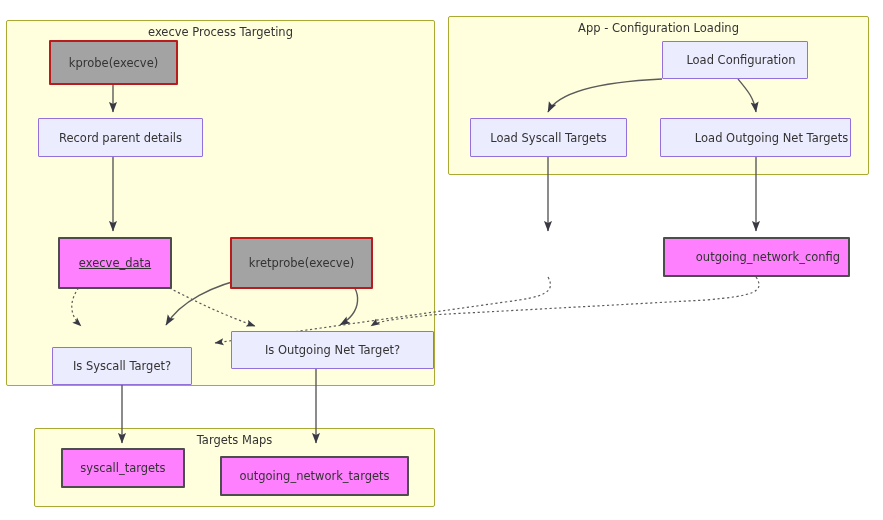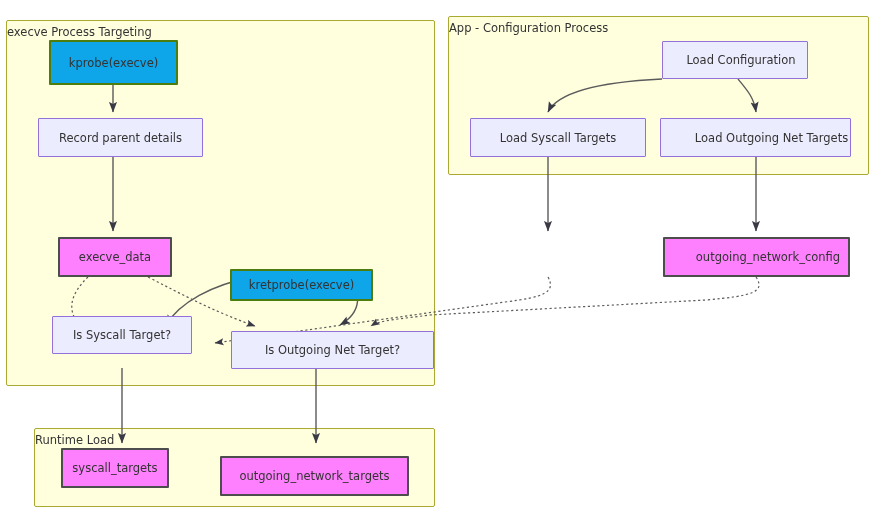--- a/index.html
+++ b/index.html
@@ -22,20 +22,21 @@
     background: #ffffde;
     border: 1px solid #aaaa33;
     border-radius: 2px;
     box-sizing: border-box;
   }
   .subgraph-title {
     position: absolute;
     top: 4px;
     left: 0;
     width: 100%;
+    text-align: center;
     font-size: 11.5px;
     color: #333333;
     line-height: 14px;
     white-space: nowrap;
   }
   .node {
     position: absolute;
     box-sizing: border-box;
     display: flex;
     align-items: center;
@@ -45,22 +46,22 @@
     text-align: center;
     border-radius: 1px;
     line-height: 14px;
     white-space: nowrap;
   }
   .node-process {
     background: #ececff;
     border: 1px solid #9370db;
   }
   .node-probe {
-    background: #0ea5e9;
-    border: 2px solid #4d7c0f;
+    background: #a3a3a3;
+    border: 2px solid #b91c1c;
   }
   .node-map {
     background: #ff80ff;
     border: 2px solid #4d4d4d;
   }
   svg.edges {
     position: absolute;
     left: 0;
     top: 0;
     width: 883px;
@@ -82,25 +83,25 @@
 </head>
 <body>
 
 <div id="diagram-root">
 
   <div class="subgraph" style="left:6px; top:20px; width:429px; height:366px;">
     <div class="subgraph-title">execve Process Targeting</div>
   </div>
 
   <div class="subgraph" style="left:34px; top:428px; width:401px; height:79px;">
-    <div class="subgraph-title">Runtime Load</div>
+    <div class="subgraph-title">Targets Maps</div>
   </div>
 
   <div class="subgraph" style="left:448px; top:16px; width:421px; height:159px;">
-    <div class="subgraph-title">App - Configuration Process</div>
+    <div class="subgraph-title">App - Configuration Loading</div>
   </div>
 
 
   <svg class="edges" viewBox="0 0 883 520" xmlns="http://www.w3.org/2000/svg">
     <defs>
       <marker id="arrow-solid" markerWidth="9" markerHeight="9" refX="7.2" refY="3.2" orient="auto" markerUnits="strokeWidth">
         <path d="M0,0.3 L7.6,3.2 L0,6.1 L1.5,3.2 Z" fill="#3a3a46"></path>
       </marker>
       <marker id="arrow-dotted" markerWidth="9" markerHeight="9" refX="7.2" refY="3.2" orient="auto" markerUnits="strokeWidth">
         <path d="M0,0.3 L7.6,3.2 L0,6.1 L1.5,3.2 Z" fill="#3a3a46"></path>
@@ -137,49 +138,49 @@
   </svg>
 
   <div class="node node-probe" style="left:49px; top:40px; width:129px; height:45px;">
     <span>kprobe(execve)</span>
   </div>
 
   <div class="node node-process" style="left:31px; top:118px; width:165px; height:39px;margin-left:7px;">
     <span>Record parent details</span>
   </div>
 
-  <div class="node node-map" style="left:58px; top:237px; width:114px; height:40px;">
+  <div class="node node-map" style="left:58px; top:237px; width:114px; height:52px;text-decoration:underline;">
     <span>execve_data</span>
   </div>
 
-  <div class="node node-probe" style="left:230px; top:237px; width:143px; height:32px;margin-top:32px;">
+  <div class="node node-probe" style="left:230px; top:237px; width:143px; height:52px;">
     <span>kretprobe(execve)</span>
   </div>
 
-  <div class="node node-process" style="left:52px; top:316px; width:140px; height:38px;">
+  <div class="node node-process" style="left:52px; top:347px; width:140px; height:38px;">
     <span>Is Syscall Target?</span>
   </div>
 
   <div class="node node-process" style="left:231px; top:331px; width:203px; height:38px;">
     <span>Is Outgoing Net Target?</span>
   </div>
 
-  <div class="node node-map" style="left:61px; top:448px; width:108px; height:40px;">
+  <div class="node node-map" style="left:61px; top:448px; width:124px; height:40px;">
     <span>syscall_targets</span>
   </div>
 
   <div class="node node-map" style="left:220px; top:456px; width:189px; height:40px;">
     <span>outgoing_network_targets</span>
   </div>
 
   <div class="node node-process" style="left:662px; top:41px; width:146px; height:38px;padding-left:12px;">
     <span>Load Configuration</span>
   </div>
 
-  <div class="node node-process" style="left:470px; top:118px; width:176px; height:39px;">
+  <div class="node node-process" style="left:470px; top:118px; width:157px; height:39px;">
     <span>Load Syscall Targets</span>
   </div>
 
   <div class="node node-process" style="left:660px; top:118px; width:191px; height:39px;padding-left:32px;">
     <span>Load Outgoing Net Targets</span>
   </div>
 
 
   <div class="node node-map" style="left:663px; top:237px; width:187px; height:40px;padding-left:23px;">
     <span>outgoing_network_config</span>

